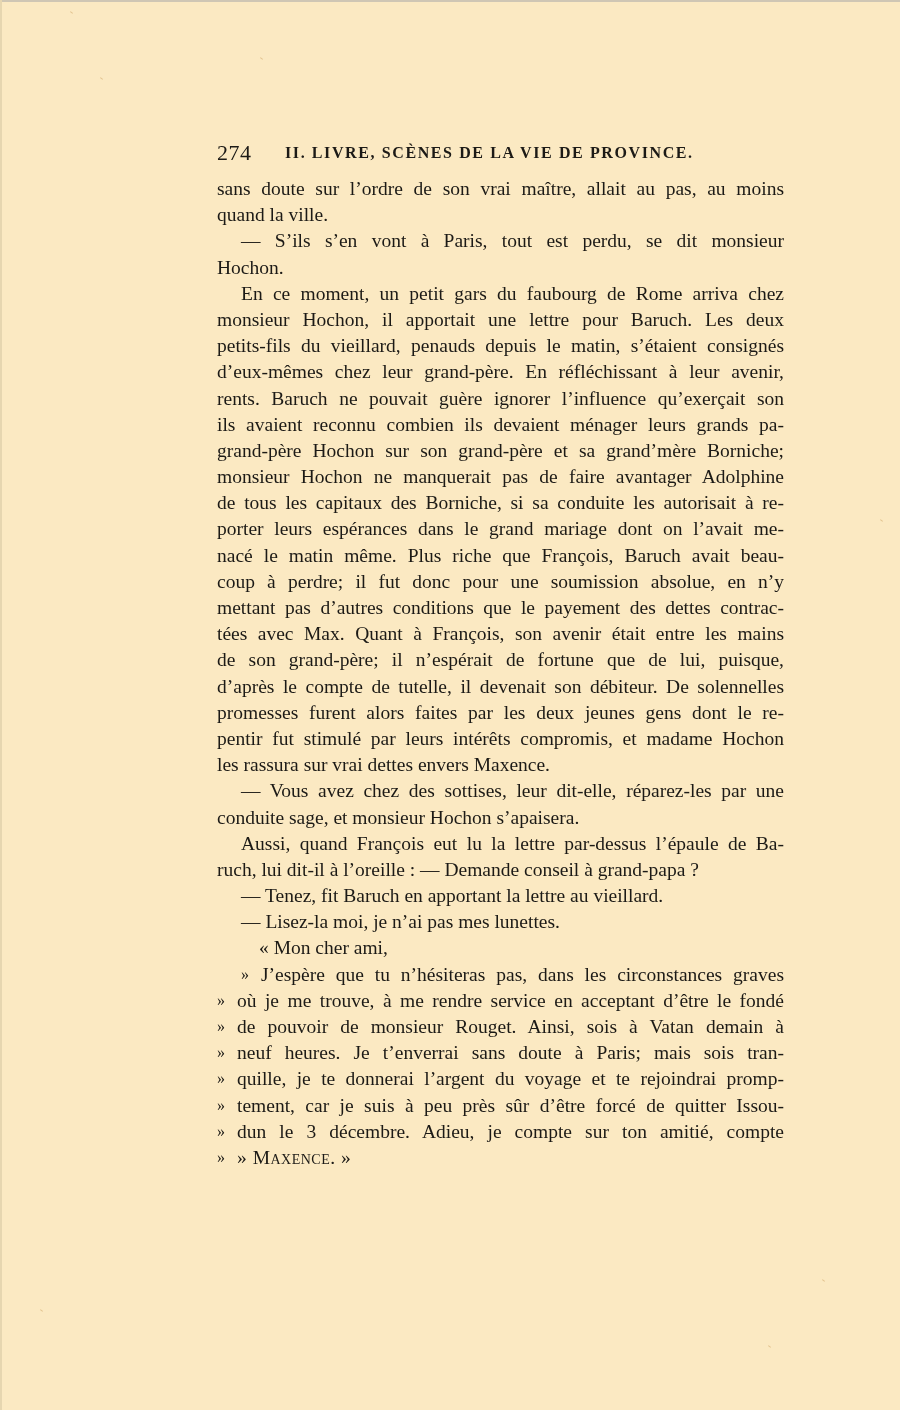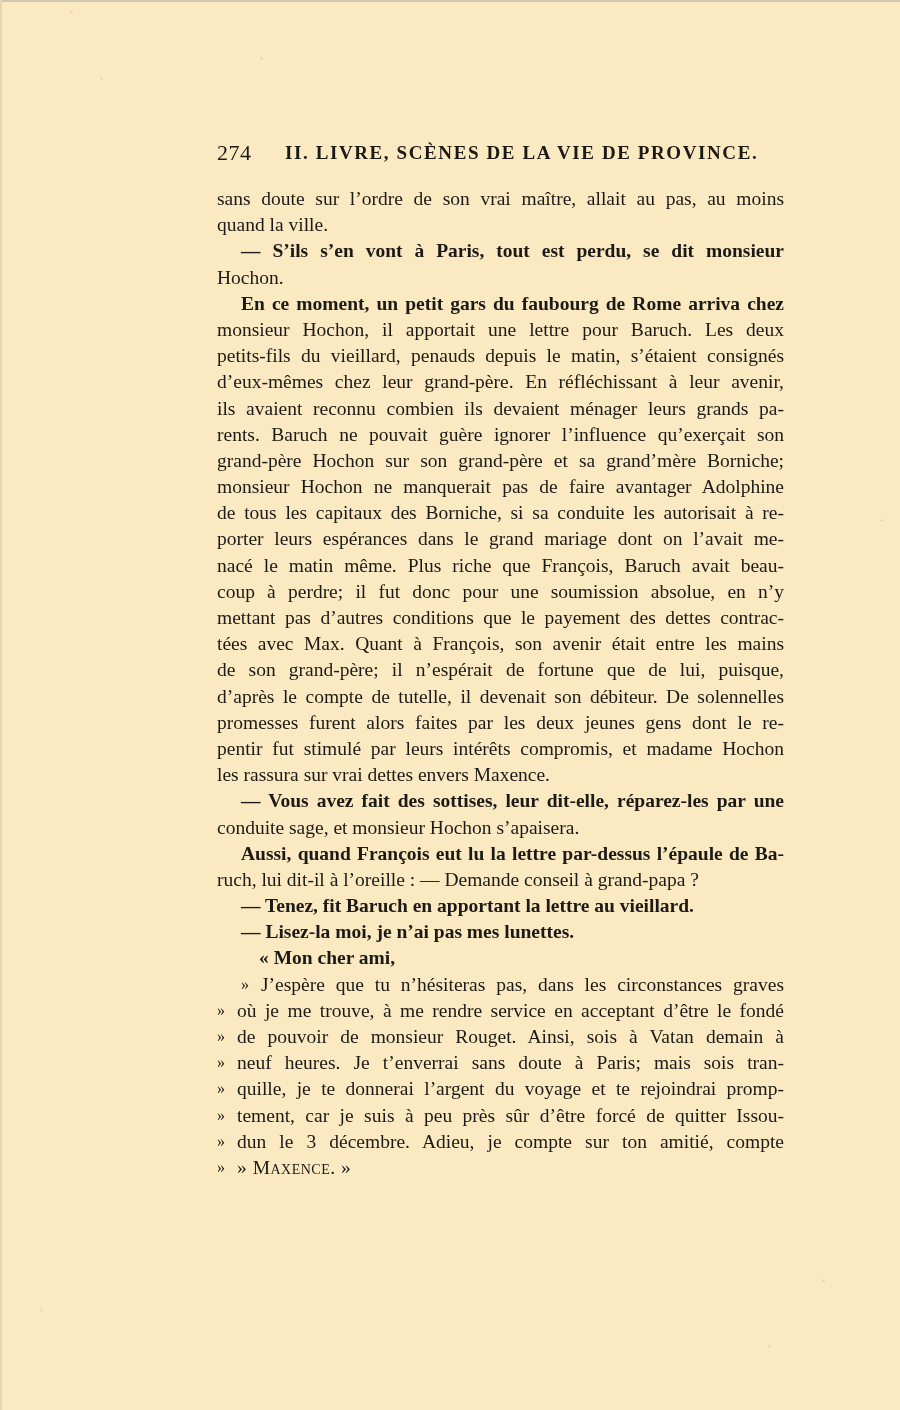--- a/index.html
+++ b/index.html
@@ -13,36 +13,36 @@
     .page-edge-top { position: absolute; left: 0; top: 0; width: 900px; height: 2px; background: #cfc6b4; }
     .page-edge-left { position: absolute; left: 0; top: 0; width: 2px; height: 1410px; background: #e6d6b0; }
     .text-block {
       position: absolute;
       left: 217px; top: 140px; width: 567px;
       font-size: 19.5px;
       line-height: 26.2px;
     }
     .header {
       display: flex; align-items: center;
-      height: 26px; margin-bottom: 20px;
+      height: 26px; margin-bottom: 10px;
     }
     .page-number { font-size: 22px; width: 68px; letter-spacing: 0.5px; }
     .running-head {
-      font-size: 19px; font-weight: bold; letter-spacing: 1.6px;
+      font-size: 16px; font-weight: bold; letter-spacing: 1.6px;
       font-variant: small-caps;
     }
     .line {
       white-space: nowrap;
       text-align: justify;
       text-align-last: justify;
       height: 26.2px;
       overflow: visible;
     }
     .line.last { text-align-last: left; }
-    .line.indent { padding-left: 24px; font-weight: bold; }
+    .line.indent { padding-left: 24px; }
     .gap-before { }
     .letter-line { display: flex; }
     .letter-line .quote-mark { width: 20px; flex: none; font-size: 16px; }
     .letter-line .letter-text { flex: 1; text-align: justify; text-align-last: justify; white-space: nowrap; }
     .letter-line.first .quote-mark { margin-left: 24px; width: 20px; }
     .signature-line { display: flex; }
     .signature-line .quote-mark { width: 20px; flex: none; font-size: 16px; }
     .signature-line .letter-text { flex: none; width: 367px; }
     .signature { font-variant: small-caps; letter-spacing: 0.5px; text-align: center; }
     .speck { position: absolute; width: 3px; height: 1px; background: #d9b47a; transform: rotate(35deg); opacity: 0.7; }
@@ -60,36 +60,36 @@
   </div>
 
   <div class="line">sans doute sur l’ordre de son vrai maître, allait au pas, au moins</div>
   <div class="line last">quand la ville.</div>
   <div class="line indent">— S’ils s’en vont à Paris, tout est perdu, se dit monsieur</div>
   <div class="line last">Hochon.</div>
   <div class="line indent">En ce moment, un petit gars du faubourg de Rome arriva chez</div>
   <div class="line">monsieur Hochon, il apportait une lettre pour Baruch. Les deux</div>
   <div class="line">petits-fils du vieillard, penauds depuis le matin, s’étaient consignés</div>
   <div class="line">d’eux-mêmes chez leur grand-père. En réfléchissant à leur avenir,</div>
+  <div class="line">rents. Baruch ne pouvait guère ignorer l’influence qu’exerçait son</div>
   <div class="line">ils avaient reconnu combien ils devaient ménager leurs grands pa-</div>
-  <div class="line">rents. Baruch ne pouvait guère ignorer l’influence qu’exerçait son</div>
   <div class="line">grand-père Hochon sur son grand-père et sa grand’mère Borniche;</div>
   <div class="line">monsieur Hochon ne manquerait pas de faire avantager Adolphine</div>
   <div class="line">de tous les capitaux des Borniche, si sa conduite les autorisait à re-</div>
   <div class="line">porter leurs espérances dans le grand mariage dont on l’avait me-</div>
   <div class="line">nacé le matin même. Plus riche que François, Baruch avait beau-</div>
   <div class="line">coup à perdre; il fut donc pour une soumission absolue, en n’y</div>
   <div class="line">mettant pas d’autres conditions que le payement des dettes contrac-</div>
   <div class="line">tées avec Max. Quant à François, son avenir était entre les mains</div>
   <div class="line">de son grand-père; il n’espérait de fortune que de lui, puisque,</div>
   <div class="line">d’après le compte de tutelle, il devenait son débiteur. De solennelles</div>
   <div class="line">promesses furent alors faites par les deux jeunes gens dont le re-</div>
   <div class="line">pentir fut stimulé par leurs intérêts compromis, et madame Hochon</div>
   <div class="line last">les rassura sur vrai dettes envers Maxence.</div>
-  <div class="line indent">— Vous avez fait des sottises, leur dit-elle, réparez-les par une</div>
+  <div class="line indent">— Vous avez chez des sottises, leur dit-elle, réparez-les par une</div>
   <div class="line last">conduite sage, et monsieur Hochon s’apaisera.</div>
   <div class="line indent">Aussi, quand François eut lu la lettre par-dessus l’épaule de Ba-</div>
   <div class="line last">ruch, lui dit-il à l’oreille : — Demande conseil à grand-papa ?</div>
   <div class="line indent last">— Tenez, fit Baruch en apportant la lettre au vieillard.</div>
   <div class="line indent last">— Lisez-la moi, je n’ai pas mes lunettes.</div>
 
   <div class="line indent last gap-before" style="padding-left:42px">« Mon cher ami,</div>
 
   <div class="letter-line first gap-before">
     <span class="quote-mark">»</span>

